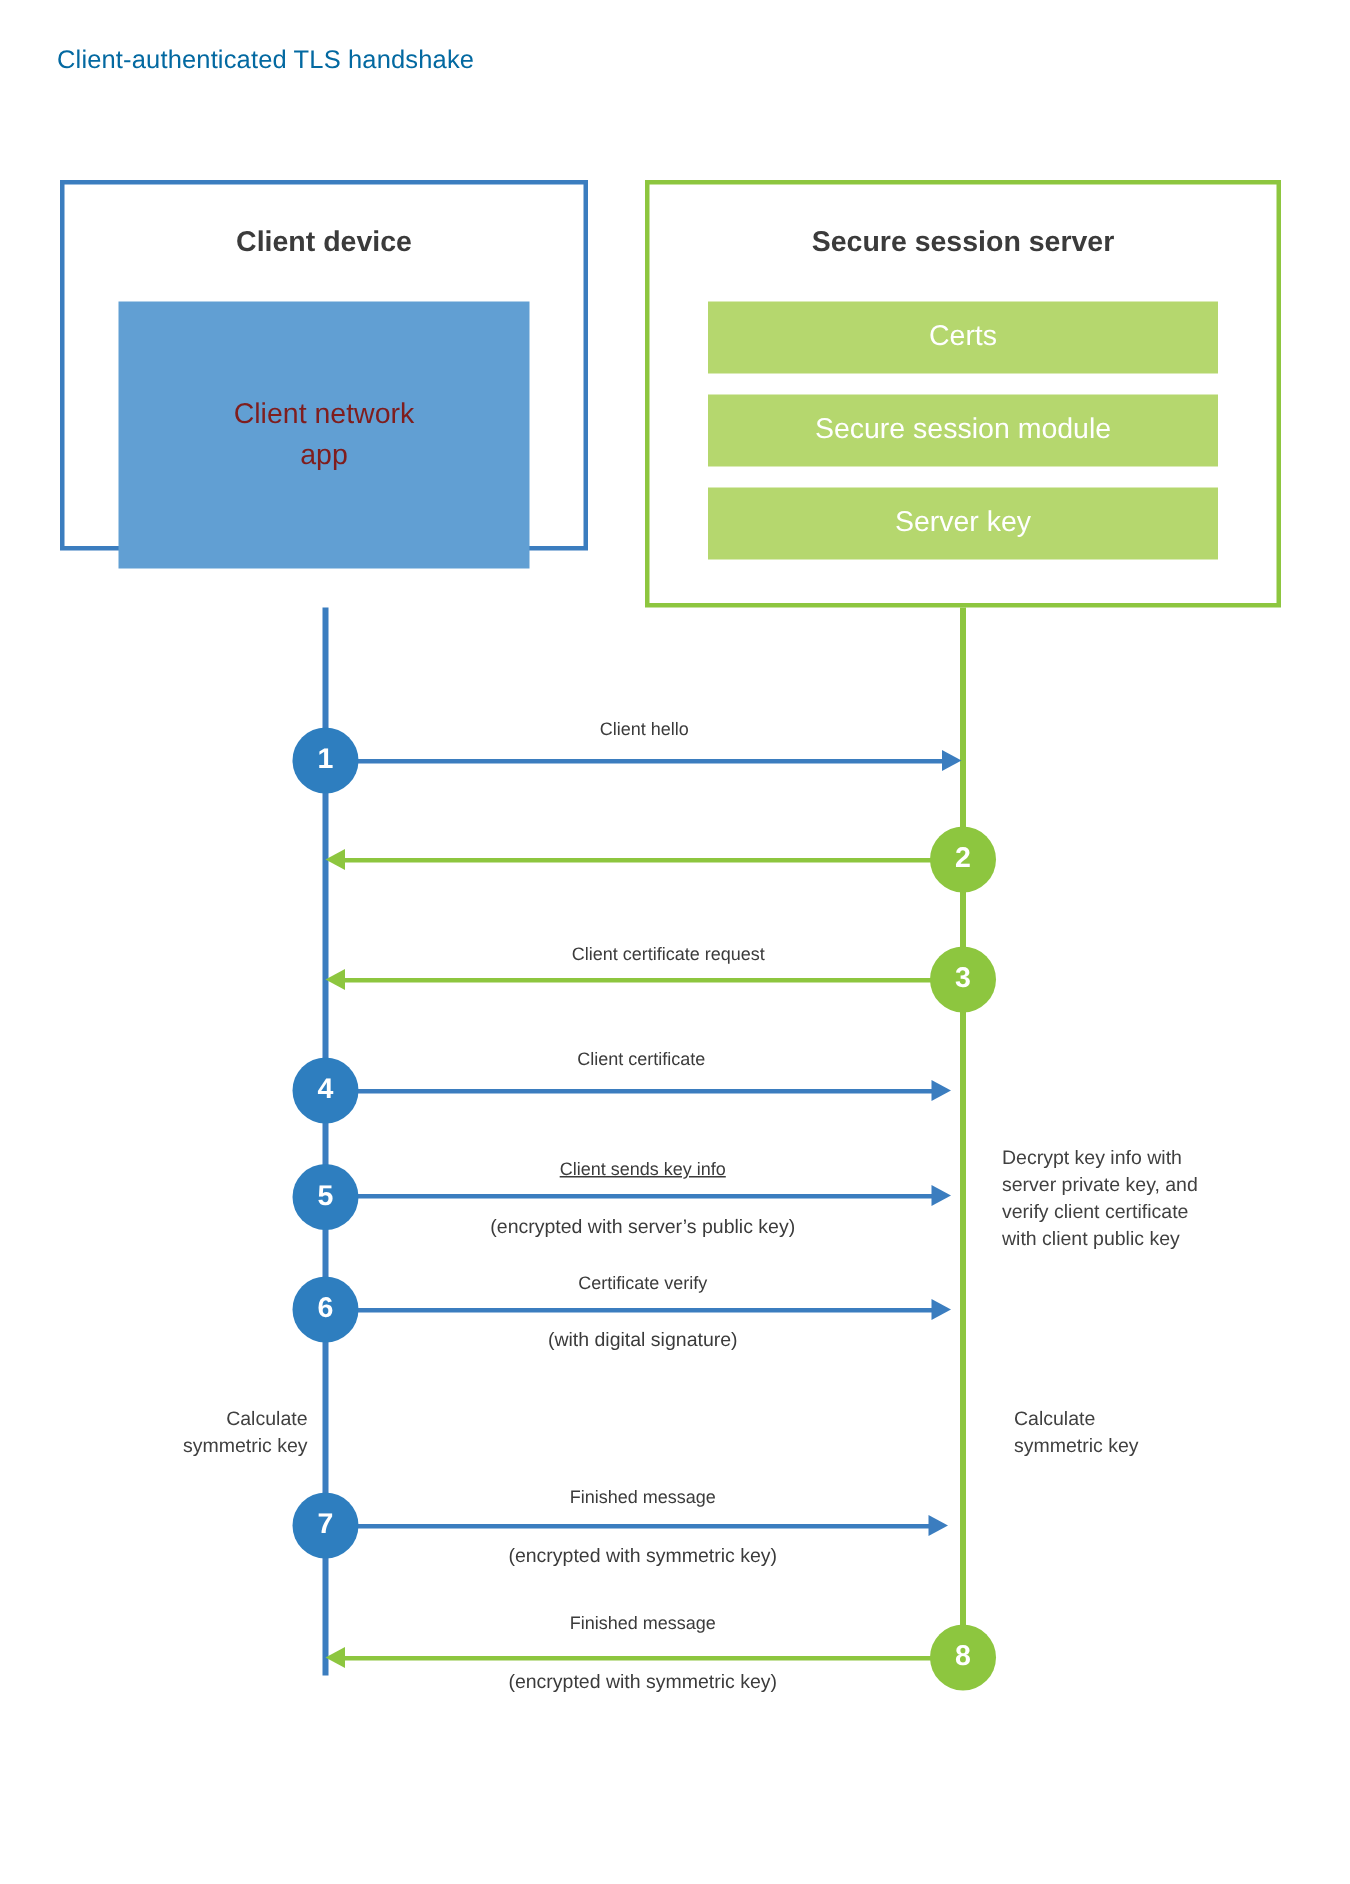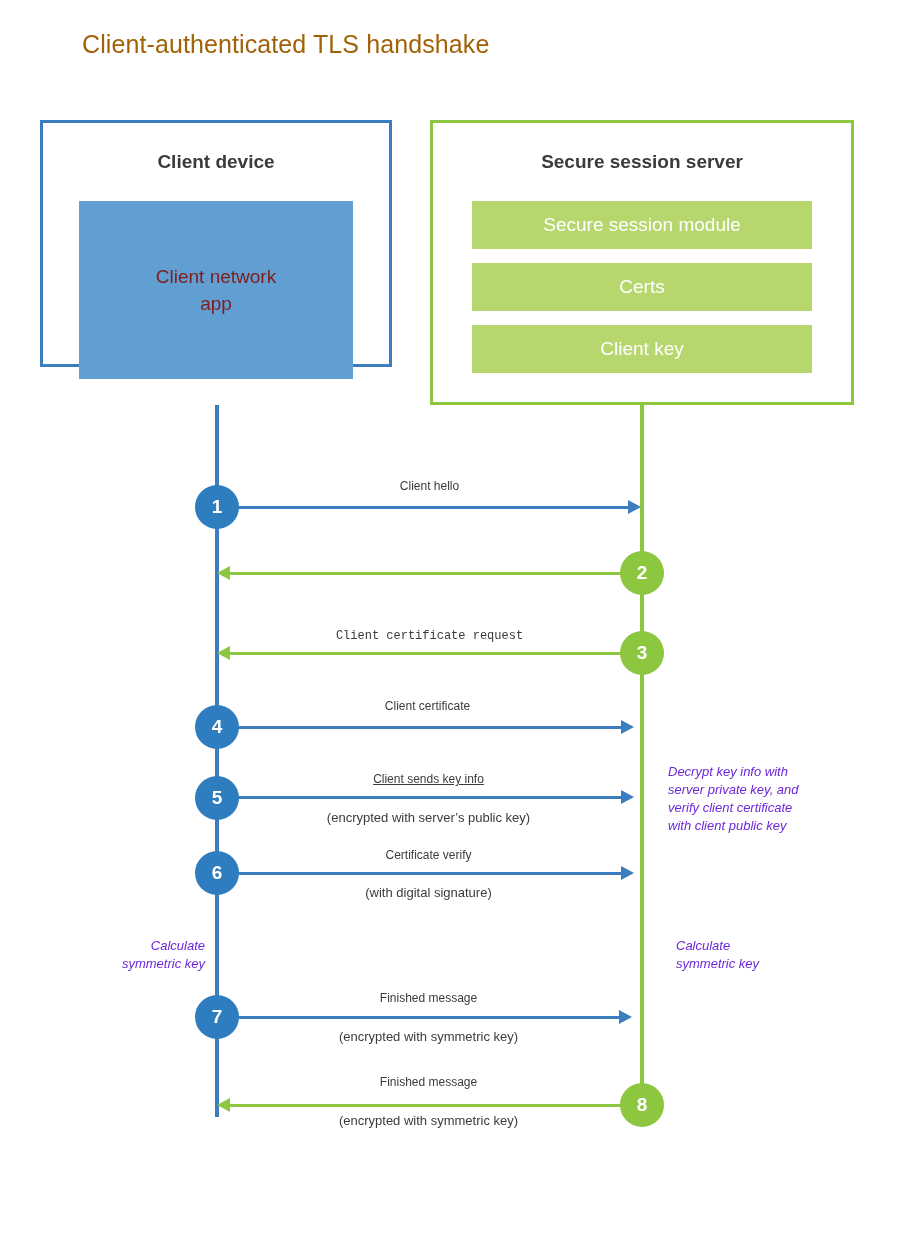--- a/index.html
+++ b/index.html
@@ -15,26 +15,25 @@
     height: 1256px;
     overflow: hidden;
     background: #ffffff;
   }
 
   
   .page-title {
     position: absolute;
     left: 38px;
     top: 30px;
-    font-size: 25px;
+    font-size: 17px;
     font-weight: 400;
-    color: #a16207;
+    color: #0369a1;
     letter-spacing: 0.1px;
     white-space: nowrap;
-    margin-left: 44px;
   }
 
   
   .actor-box {
     position: absolute;
     background: #ffffff;
   }
   .actor-box.client {
     left: 40px;  top: 120px;
     width: 352px; height: 247px;
@@ -162,23 +161,22 @@
     font-size: 13px;
     color: #3b3b3b;
     white-space: nowrap;
   }
 
   
   .side-note {
     position: absolute;
     font-size: 13px;
     line-height: 18px;
-    color: #6d28d9;
+    color: #404040;
     white-space: pre-line;
-    font-style: italic;
   }
   .side-note.right-align { text-align: right; }
   .side-note.left-align  { text-align: left; }
 </style>
 </head>
 <body>
 
 <div id="root">
 
   <div class="page-title">Client-authenticated TLS handshake</div>
@@ -187,39 +185,39 @@
     <div class="actor-title">Client device</div>
     <div class="client-app">
       <div class="client-app-label">Client network
 app</div>
     </div>
   </div>
 
   <div class="actor-box server">
     <div class="actor-title">Secure session server</div>
     <div class="server-bars">
+      <div class="server-bar">Certs</div>
       <div class="server-bar">Secure session module</div>
-      <div class="server-bar">Certs</div>
-      <div class="server-bar">Client key</div>
+      <div class="server-bar">Server key</div>
     </div>
   </div>
 
   <div class="lifeline client-line"></div>
   <div class="lifeline server-line"></div>
 
   <div class="msg-label" style="left:217px; top:479px; width:425px;">Client hello</div>
   <div class="arrow-line blue" style="left:217px; top:506px; width:412px;"></div>
   <div class="arrow-head right blue" style="left:628px; top:500px;"></div>
   <div class="step-circle blue" style="left:195px; top:485px;">1</div>
 
   <div class="arrow-line green" style="left:230px; top:572px; width:412px;"></div>
   <div class="arrow-head left green" style="left:217px; top:566px;"></div>
   <div class="step-circle green" style="left:620px; top:551px;">2</div>
 
-  <div class="msg-label" style="left:217px; top:629px; width:425px;font-family:Liberation Mono, monospace;">Client certificate request</div>
+  <div class="msg-label" style="left:233px; top:629px; width:425px;">Client certificate request</div>
   <div class="arrow-line green" style="left:230px; top:652px; width:412px;"></div>
   <div class="arrow-head left green" style="left:217px; top:646px;"></div>
   <div class="step-circle green" style="left:620px; top:631px;">3</div>
 
   <div class="msg-label" style="left:216px; top:699px; width:423px;">Client certificate</div>
   <div class="arrow-line blue" style="left:217px; top:726px; width:405px;"></div>
   <div class="arrow-head right blue" style="left:621px; top:720px;"></div>
   <div class="step-circle blue" style="left:195px; top:705px;">4</div>
 
   <div class="msg-label" style="left:217px; top:772px; width:423px;text-decoration:underline;">Client sends key info</div>

